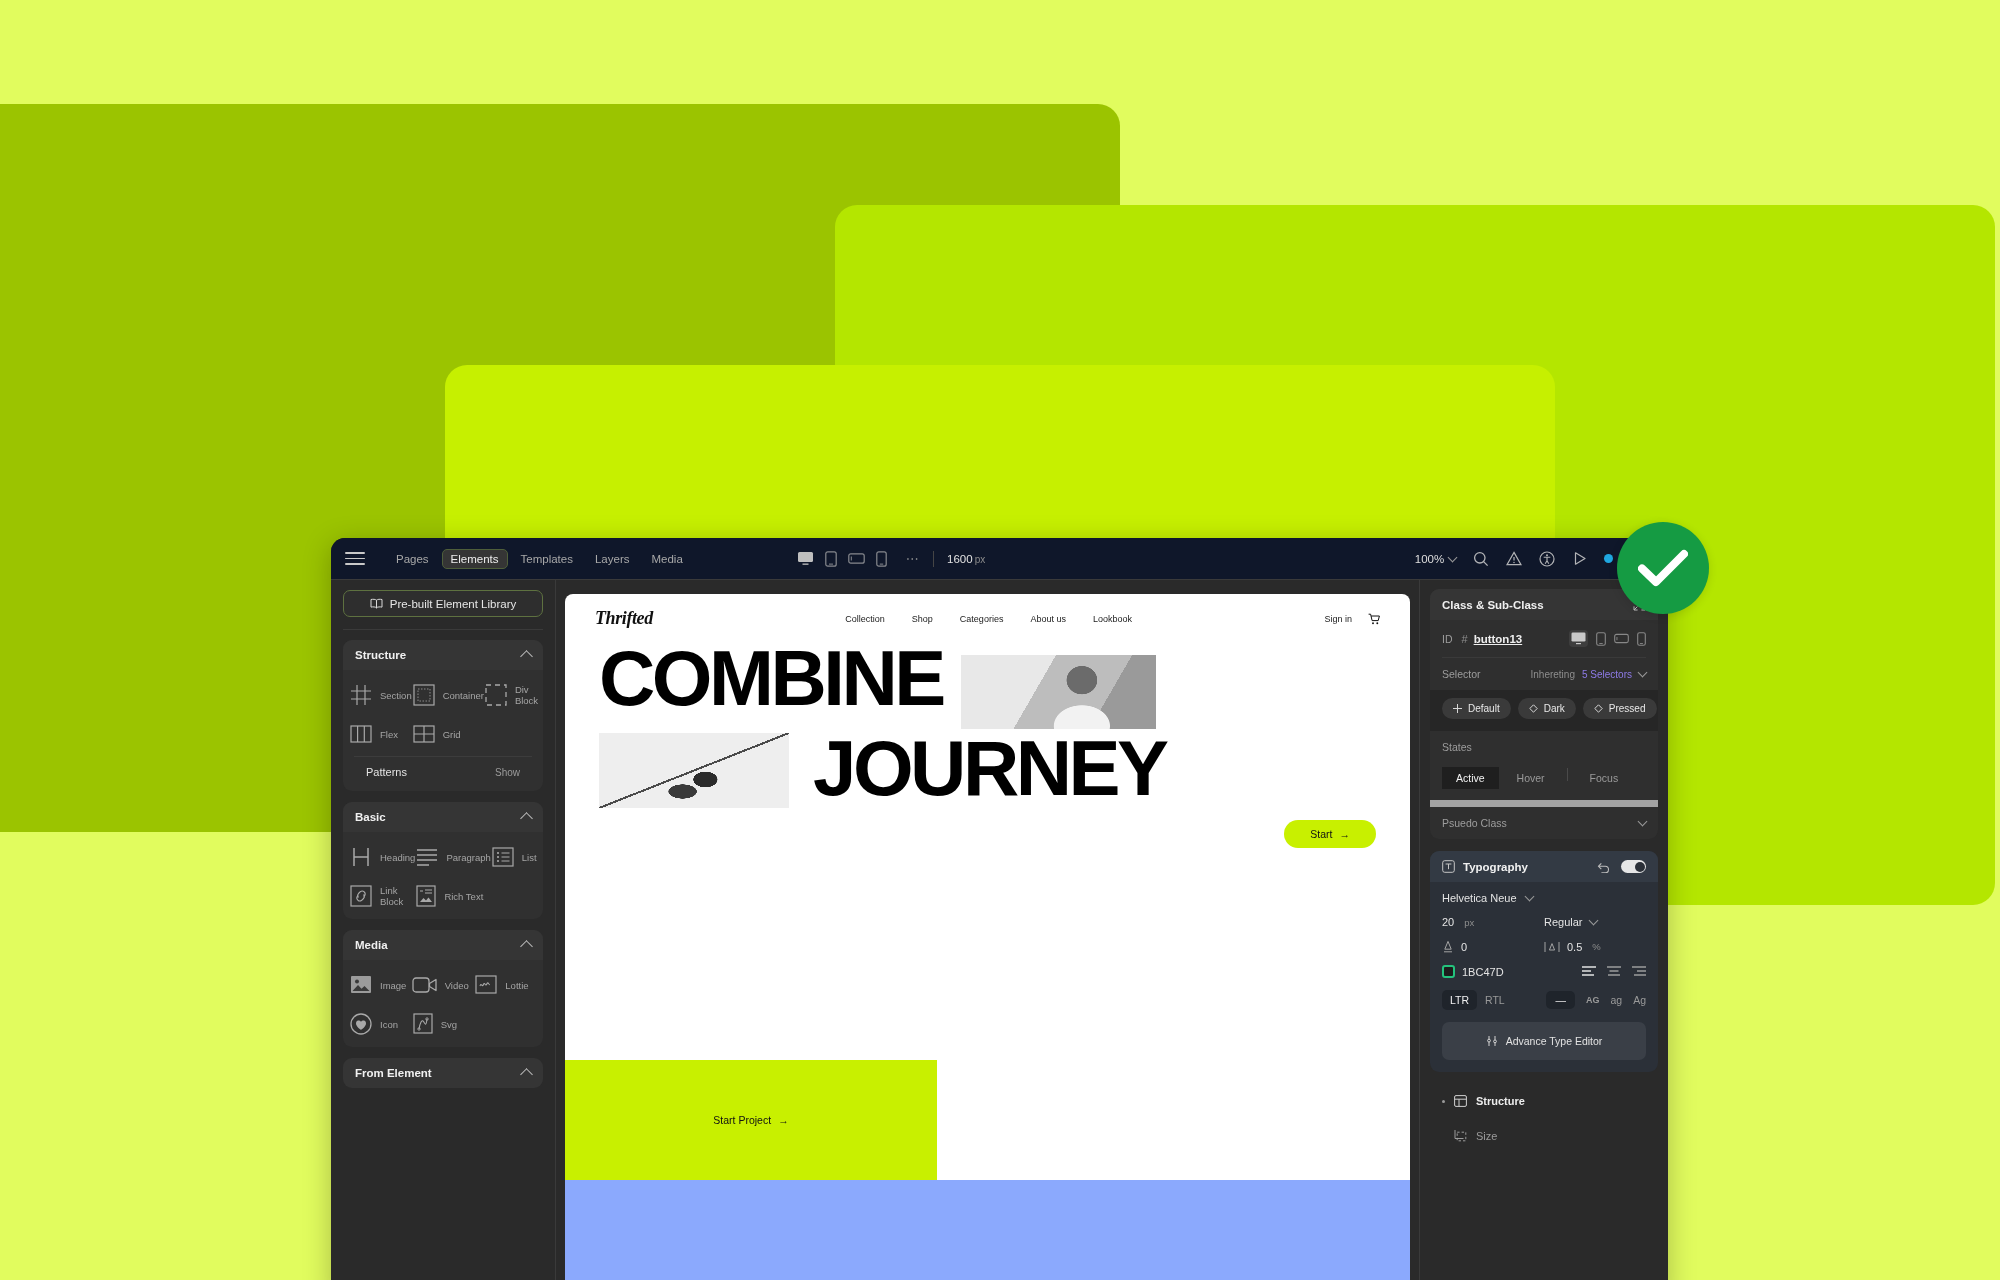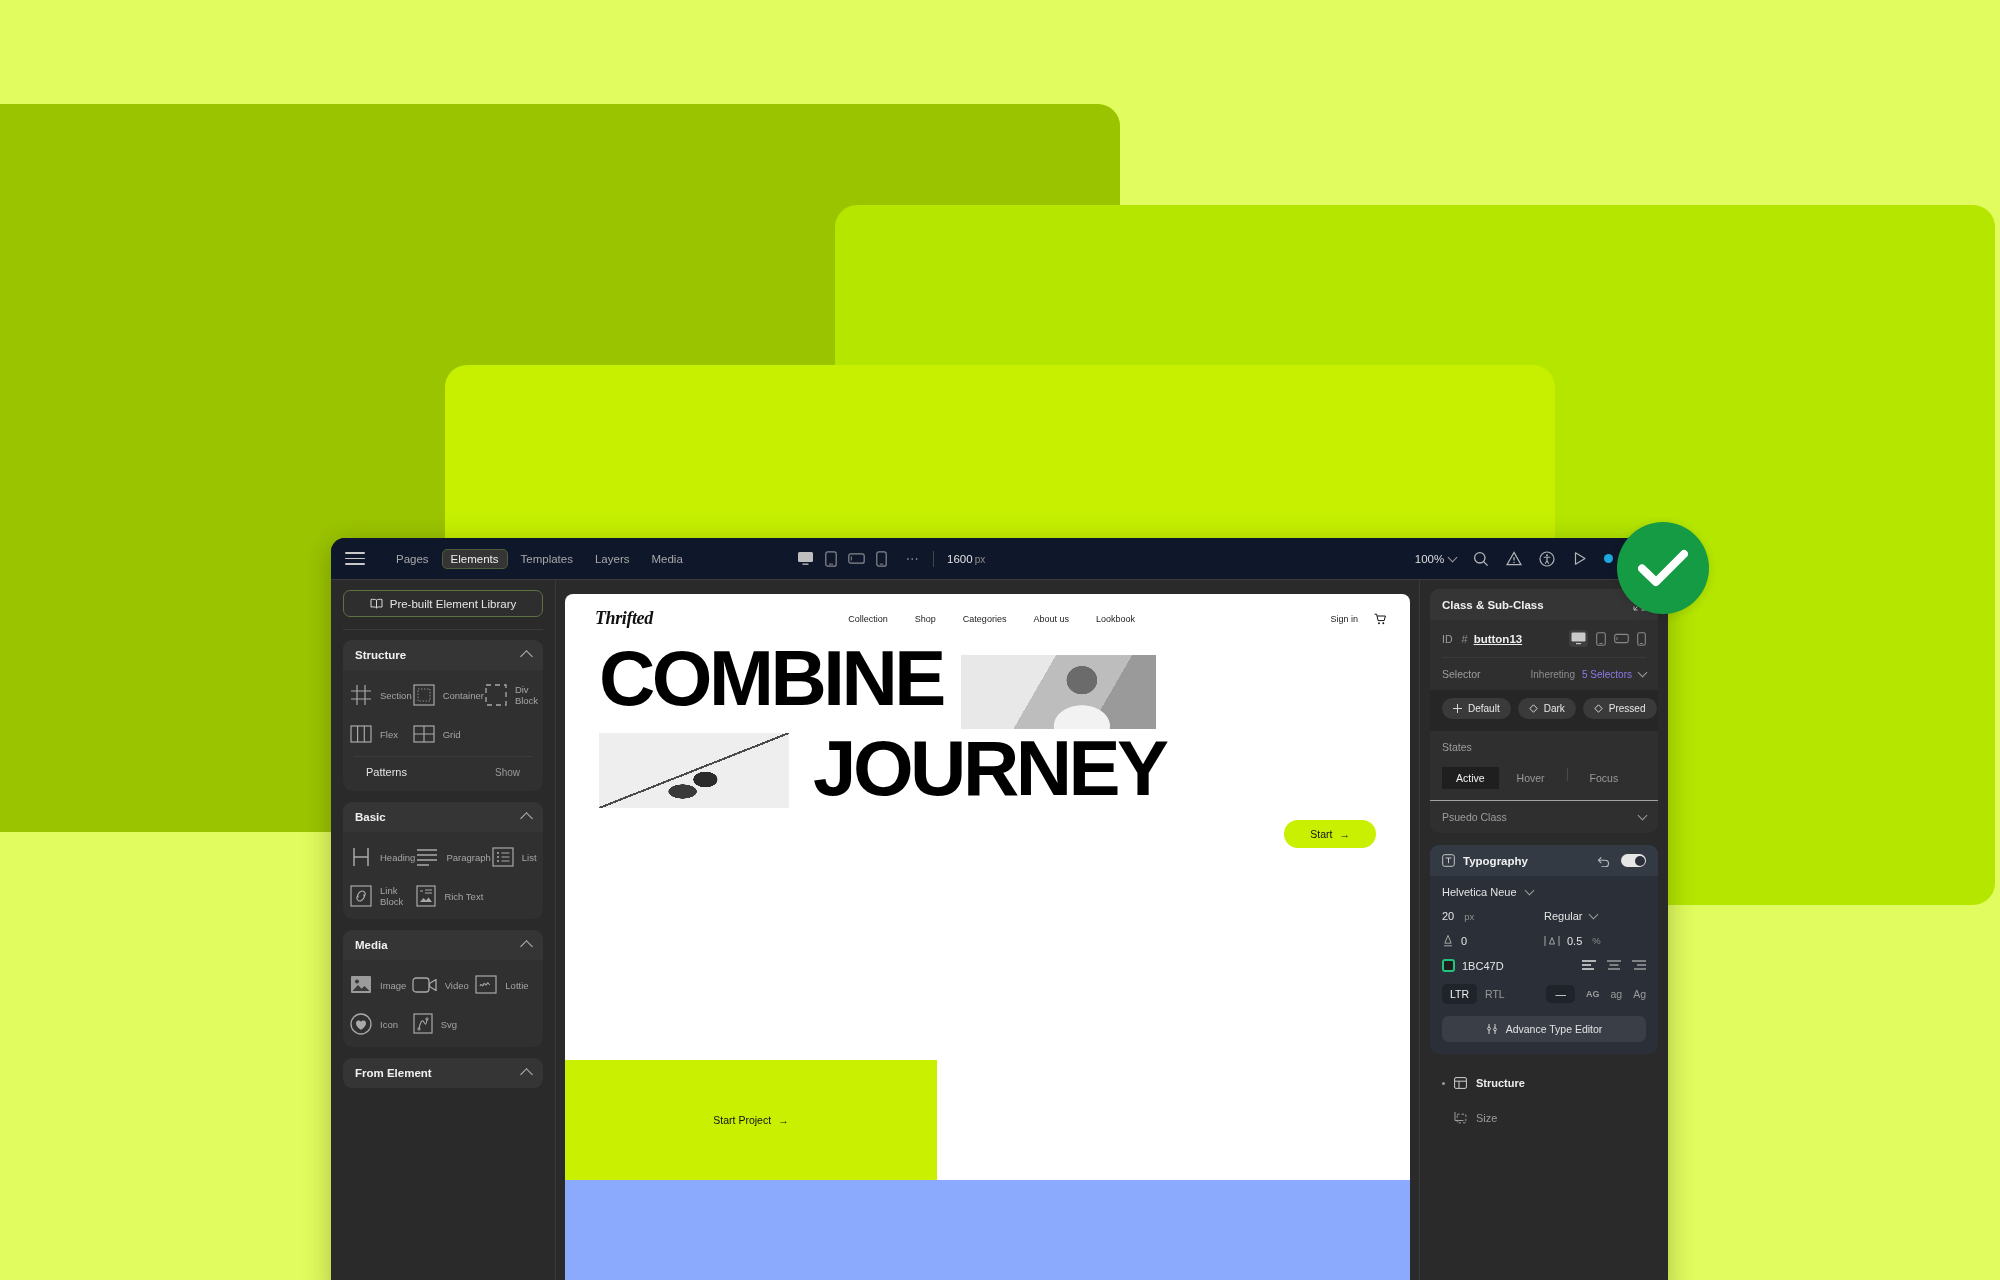--- a/index.html
+++ b/index.html
@@ -106,21 +106,21 @@
 
   
   #canvas-area { flex: 1; background: #2A2A2A; padding: 14px 9px 0 9px; min-width: 0; }
   #site-frame {
     width: 100%; height: 100%;
     background: #fff; border-radius: 8px 8px 0 0;
     overflow: hidden; position: relative;
     display: flex; flex-direction: column;
   }
   .site-nav {
-    display: flex; align-items: center; padding: 14px 24px 8px 30px;
+    display: flex; align-items: center; padding: 14px 30px 8px 30px;
   }
   .logo { font-family: "Liberation Serif", serif; font-style: italic; font-weight: bold;
           font-size: 18px; color: #111; letter-spacing: -.4px; }
   .site-links { display: flex; gap: 27px; margin: 0 auto; }
   .site-links a { font-size: 9px; color: #1b1b1b; text-decoration: none; cursor: pointer; }
   .site-right { display: flex; align-items: center; gap: 16px; }
   .site-right .signin { font-size: 9px; color: #1b1b1b; cursor: pointer; }
 
   .hero { padding: 6px 34px 0 34px; }
   .hero-row-1 { display: flex; align-items: flex-start; gap: 18px; }
@@ -193,21 +193,21 @@
   .chips { display: flex; gap: 7px; padding: 8px 12px 12px 12px; background: #262626; }
   .chip {
     display: flex; align-items: center; gap: 6px;
     background: #3A3A3A; color: #E8E8E8; font-size: 10px;
     padding: 5px 11px; border-radius: 30px; cursor: pointer;
   }
   .states-tabs { display: flex; align-items: center; padding: 4px 12px 11px 12px; gap: 4px; }
   .st { font-size: 10.5px; color: #9A9A9A; padding: 5px 14px; border-radius: 0; cursor: pointer; margin-top: 8px; }
   .st.active { color: #F2F2F2; background: #1F1F1F; }
   .st-div { width: 1px; height: 13px; background: #4A4A4A; margin: 0 4px; }
-  .pseudo-row { display: flex; align-items: center; padding: 10px 12px; border-top: 1px solid #a3a3a3; }
+  .pseudo-row { display: flex; align-items: center; padding: 10px 12px; border-top: 7px solid #a3a3a3; }
   .chev-sm { width: 7px; height: 7px; border-left: 1.3px solid #9A9A9A; border-bottom: 1.3px solid #9A9A9A;
              transform: rotate(-45deg); margin-bottom: 3px; }
 
   
   #typography-card { background: #2B3038; border-radius: 9px; overflow: hidden; margin-bottom: 12px; }
   #typography-card .rp-head { background: #333A44; }
   .toggle { width: 25px; height: 13px; border-radius: 9px; background: #E6E6E6; position: relative; cursor: pointer; }
   .toggle::after { content:""; position: absolute; right: 1.5px; top: 1.5px; width: 10px; height: 10px; border-radius: 50%; background: #2B3038; }
   .ty-body { padding: 10px 12px 12px 12px; }
   .ty-row { display: flex; align-items: center; margin-bottom: 12px; }
@@ -215,21 +215,21 @@
   .ty-unit { font-size: 9.5px; color: #8D8D8D; margin-left: 3px; }
   .ty-half { flex: 1; display: flex; align-items: center; gap: 7px; }
   .swatch { width: 13px; height: 13px; border-radius: 3px; border: 2px solid #24C37D; background: #1d1d1d; }
   .align-icons { margin-left: auto; display: flex; gap: 11px; }
   .dirbtn { font-size: 10.5px; color: #9A9A9A; padding: 4px 8px; border-radius: 5px; cursor: pointer; }
   .dirbtn.active { color: #F0F0F0; background: #1F242B; }
   .caseopt { font-size: 10.5px; color: #9A9A9A; cursor: pointer; }
   .caseopt.active { color: #E9E9E9; background: #1F242B; padding: 3px 9px; border-radius: 5px; }
   .ate-btn {
     display: flex; align-items: center; justify-content: center; gap: 8px;
-    background: #3A3F47; border-radius: 7px; height: 26px;
+    background: #3A3F47; border-radius: 7px; height: 38px;
     font-size: 10.5px; color: #E2E2E2; cursor: pointer;
   }
   .rp-foot-row { display: flex; align-items: center; gap: 9px; padding: 11px 12px; cursor: pointer; }
   .rp-foot-row .fl { font-size: 11px; color: #EDEDED; font-weight: bold; }
   .rp-foot-row .fl.dim { color: #9A9A9A; font-weight: normal; }
   .dot-m { width: 3px; height: 3px; border-radius: 50%; background: #9A9A9A; }
 
   
   #check-badge {
     position: absolute; left: 1617px; top: 522px;

